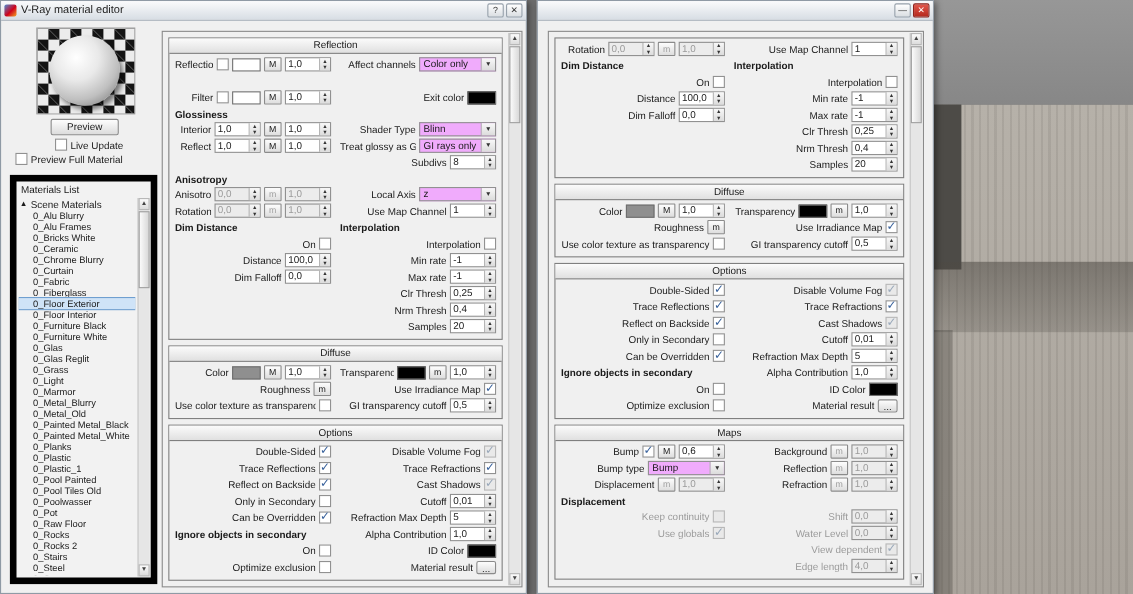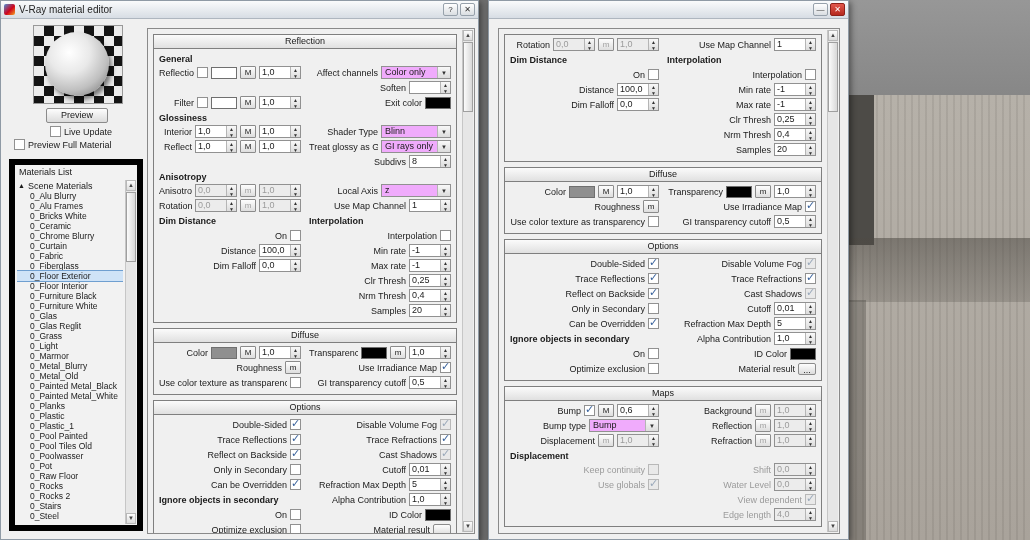--- a/index.html
+++ b/index.html
@@ -165,21 +165,20 @@
       <div class="b dn">▼</div>
     </div>
   </div>
 
   <div class="panel p-left">
     <div class="content">
 
       <div class="sec">
         <div class="sec-h">Reflection</div>
         <div class="sec-b">
-          <div class="grp">General</div>
           <div class="r">
             <div class="h">
               <span class="lb">Reflection</span>
               <span class="cb"></span>
               <span class="sw" style="background: rgb(255, 255, 255);"></span>
               <span class="mb">M</span>
               <span class="spin">
                   <span class="val">1,0</span>
                   <span class="ar"></span>
                 </span>
@@ -187,27 +186,20 @@
             <div class="h">
               <span class="lb">Affect channels</span>
               <span class="dd">
                   <span class="val">Color only</span>
                   <span class="da"></span>
                 </span>
             </div>
           </div>
           <div class="r">
             <div class="h"></div>
-            <div class="h">
-              <span class="lb">Soften</span>
-              <span class="spin">
-                  <span class="val"></span>
-                  <span class="ar"></span>
-                </span>
-            </div>
           </div>
           <div class="r">
             <div class="h">
               <span class="lb">Filter</span>
               <span class="cb"></span>
               <span class="sw" style="background: rgb(255, 255, 255);"></span>
               <span class="mb">M</span>
               <span class="spin">
                   <span class="val">1,0</span>
                   <span class="ar"></span>

